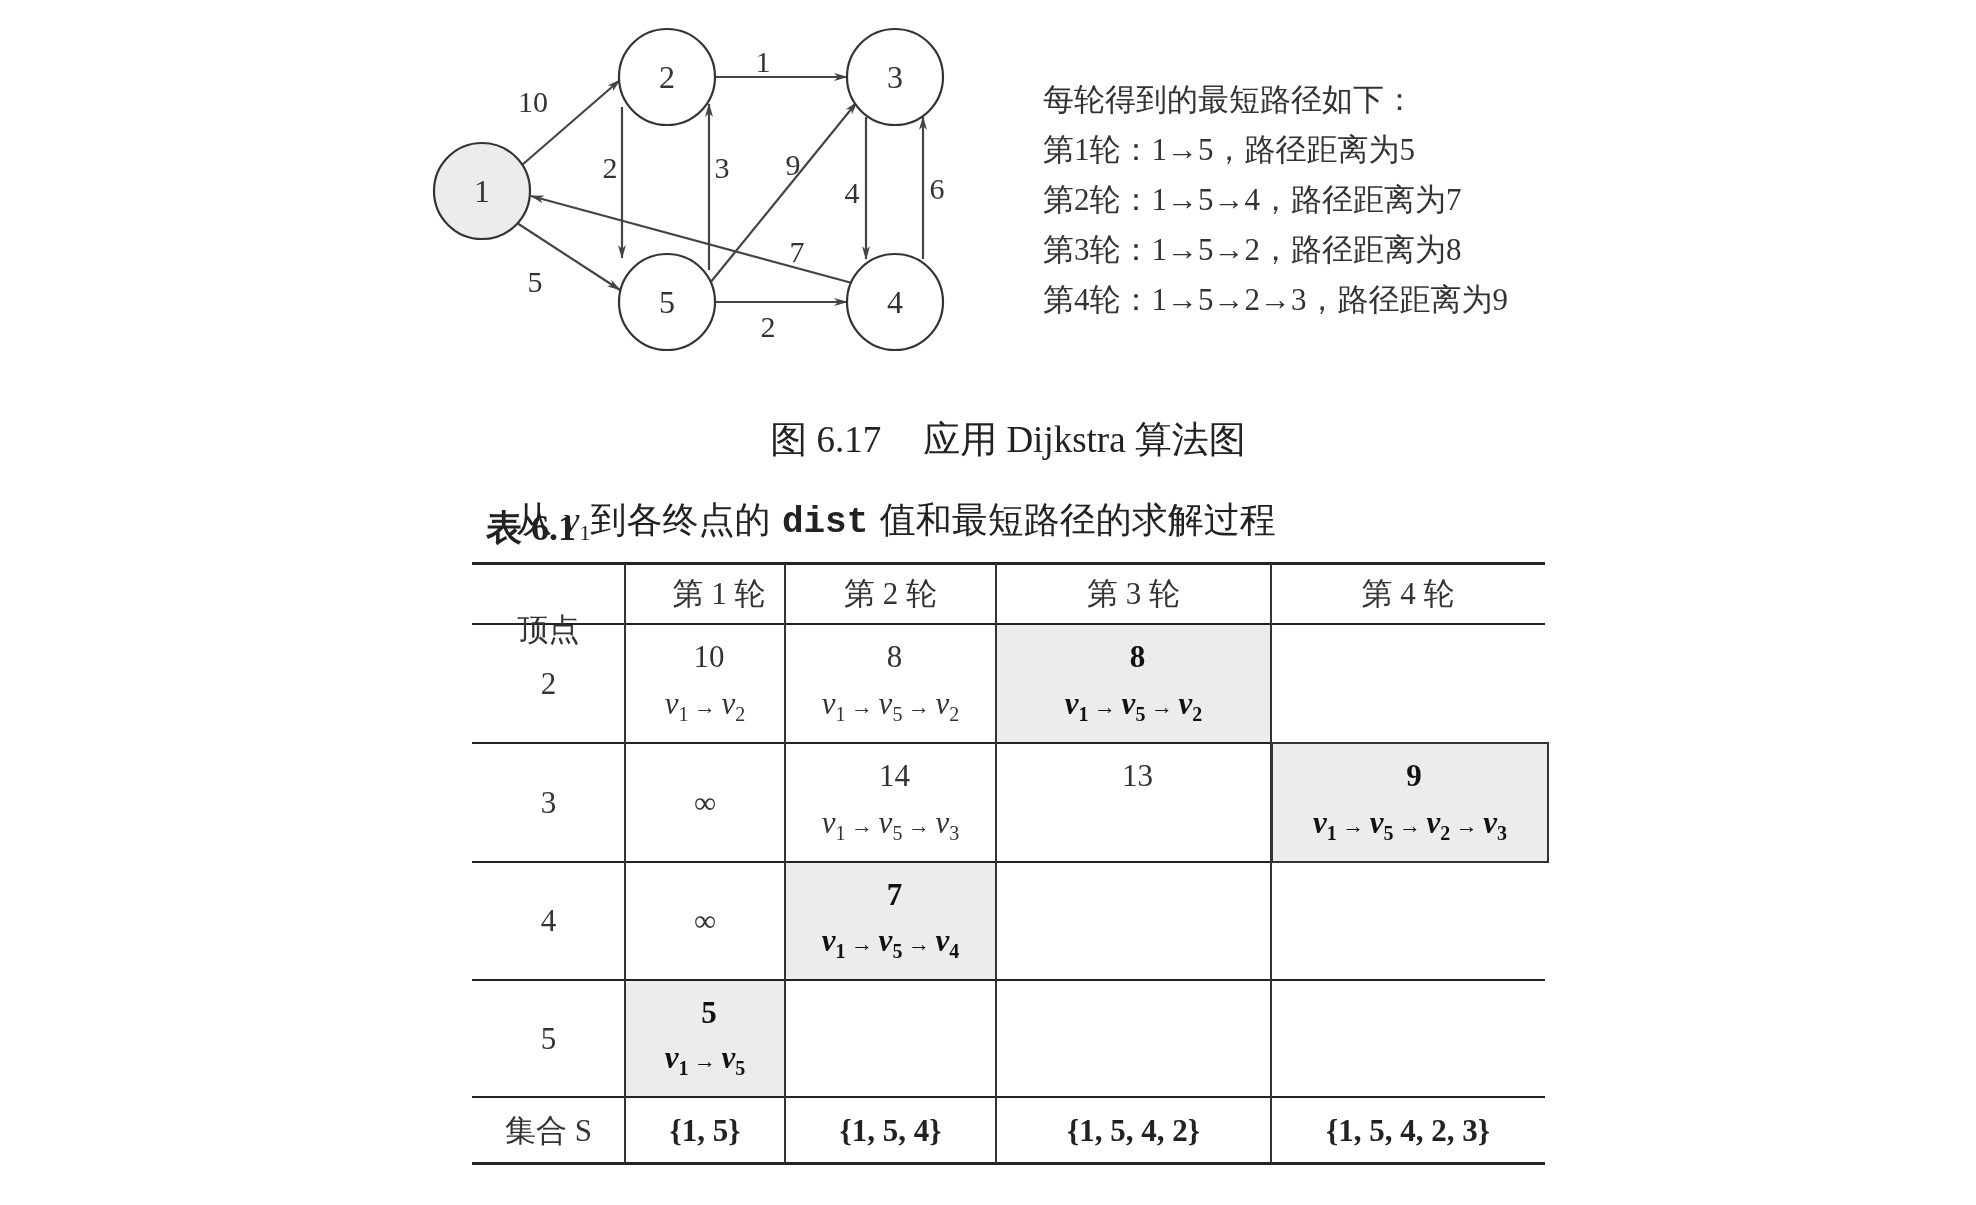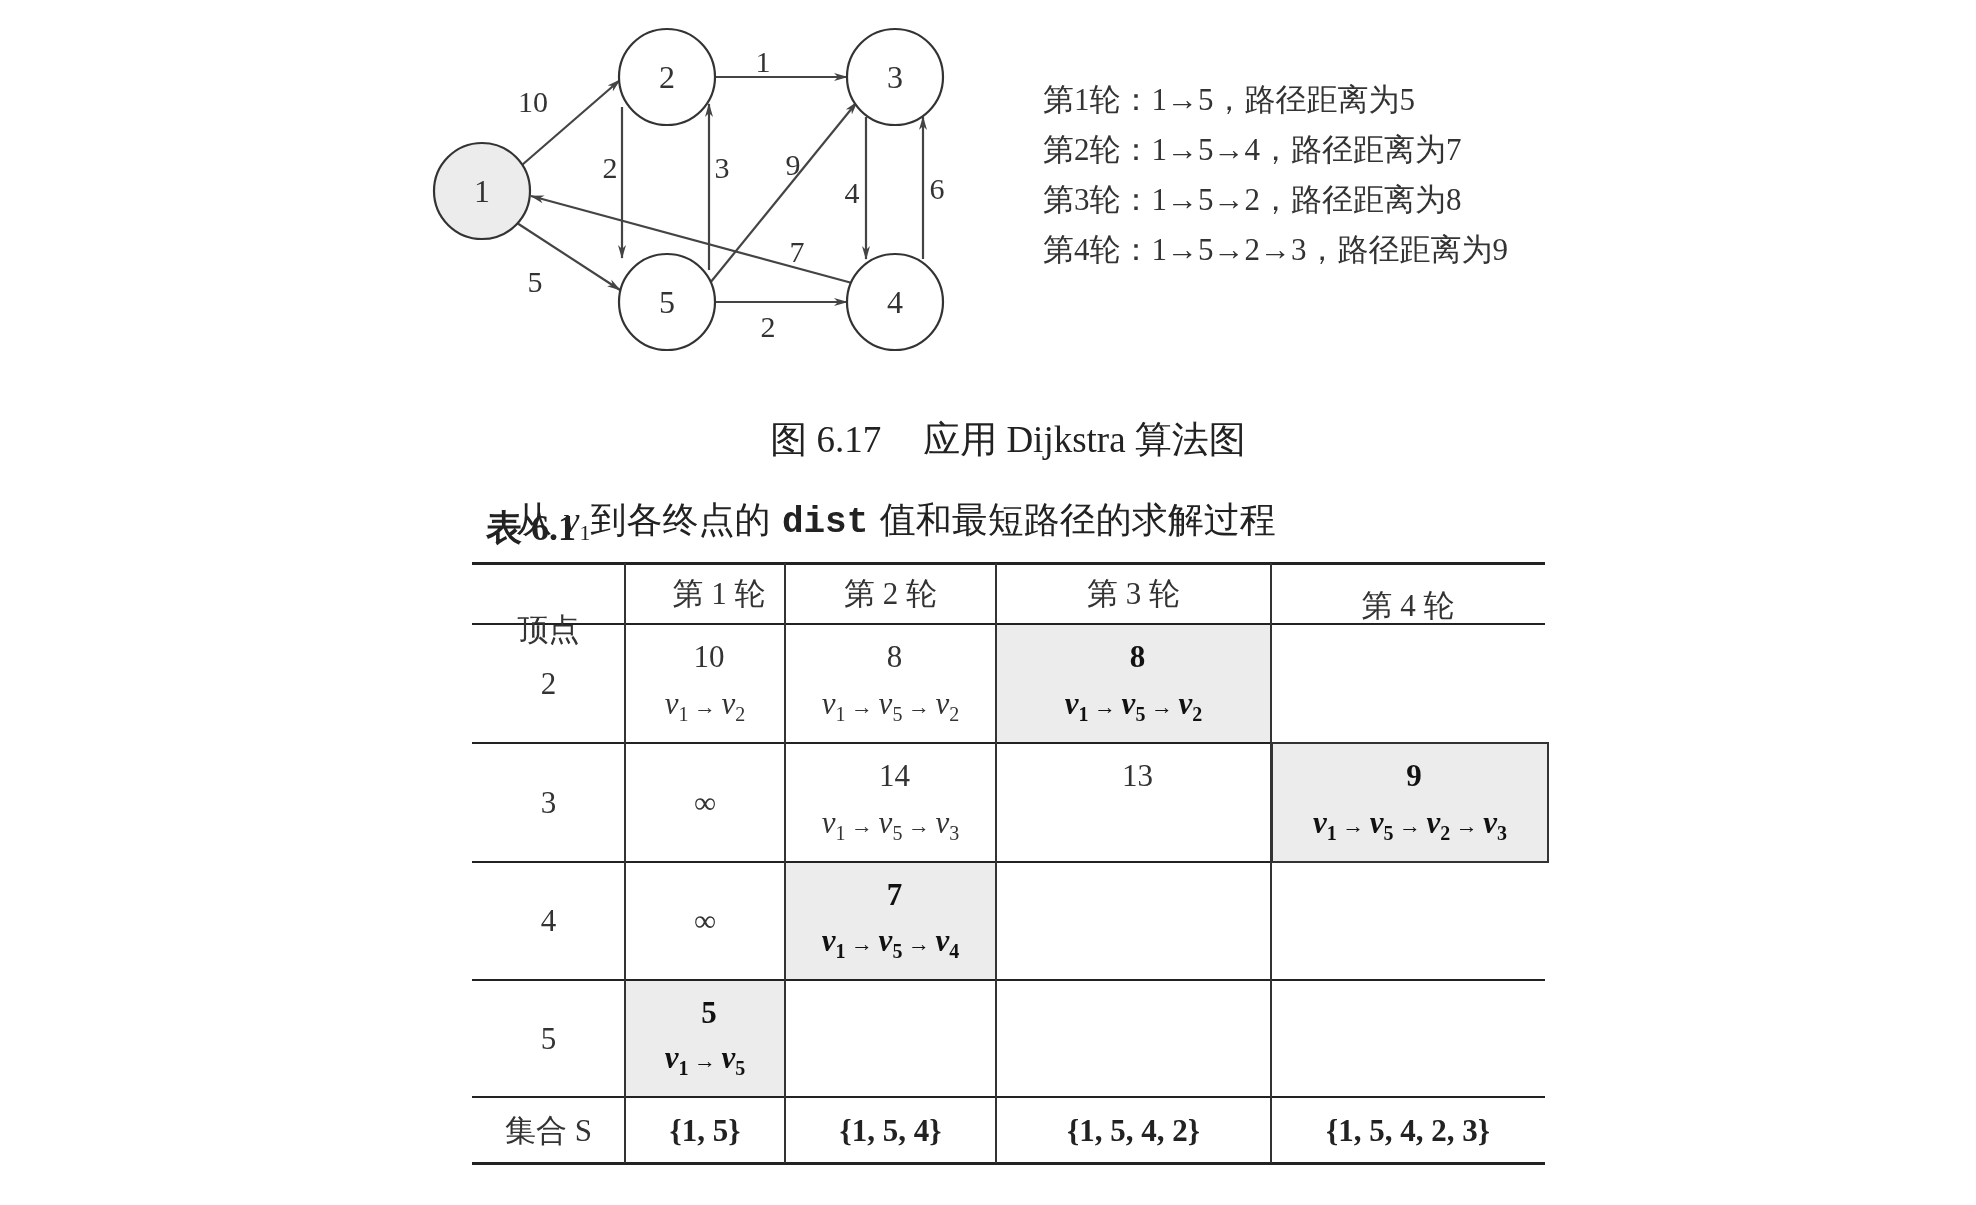--- a/index.html
+++ b/index.html
@@ -86,20 +86,21 @@
       <text x="722" y="178" text-anchor="middle">3</text>
       <text x="793" y="175" text-anchor="middle">9</text>
       <text x="768" y="337" text-anchor="middle">2</text>
       <text x="852" y="203" text-anchor="middle">4</text>
       <text x="937" y="199" text-anchor="middle">6</text>
       <text x="797" y="262" text-anchor="middle">7</text>
     </g>
 </svg>
 
 <div class="side-text">
+  <div>每轮得到的最短路径如下：</div>
   <div>第1轮：1→5，路径距离为5</div>
   <div>第2轮：1→5→4，路径距离为7</div>
   <div>第3轮：1→5→2，路径距离为8</div>
   <div>第4轮：1→5→2→3，路径距离为9</div>
 </div>
 
 <div class="fig-caption">
   <span>图 6.17</span><span class="gap"></span><span>应用 Dijkstra 算法图</span>
 </div>
 
@@ -127,21 +128,21 @@
     </div>
     <div class="cell hdr" style="left: 154px; top: 2px; width: 158px; height: 58px; margin-left: 14px;">
       <span>第 1 轮</span>
     </div>
     <div class="cell hdr" style="left: 314px; top: 2px; width: 209px; height: 58px;">
       <span>第 2 轮</span>
     </div>
     <div class="cell hdr" style="left: 525px; top: 2px; width: 273px; height: 58px;">
       <span>第 3 轮</span>
     </div>
-    <div class="cell hdr" style="left: 800px; top: 14px; width: 272px; height: 58px;">
+    <div class="cell hdr" style="left: 800px; top: 2px; width: 272px; height: 58px;">
       <span>第 4 轮</span>
     </div>
     <div class="cell center" style="left: 1px; top: 62px; width: 151px; height: 117px;">
       <span>2</span>
     </div>
     <div class="cell" style="left: 154px; top: 62px; width: 158px; height: 117px;">
       <div class="num">10</div>
       <div class="path">v<sub>1</sub><span style="font-style:normal;font-size:22px;"> → </span>v<sub>2</sub></div>
     </div>
     <div class="cell" style="left: 314px; top: 62px; width: 209px; height: 117px;">

